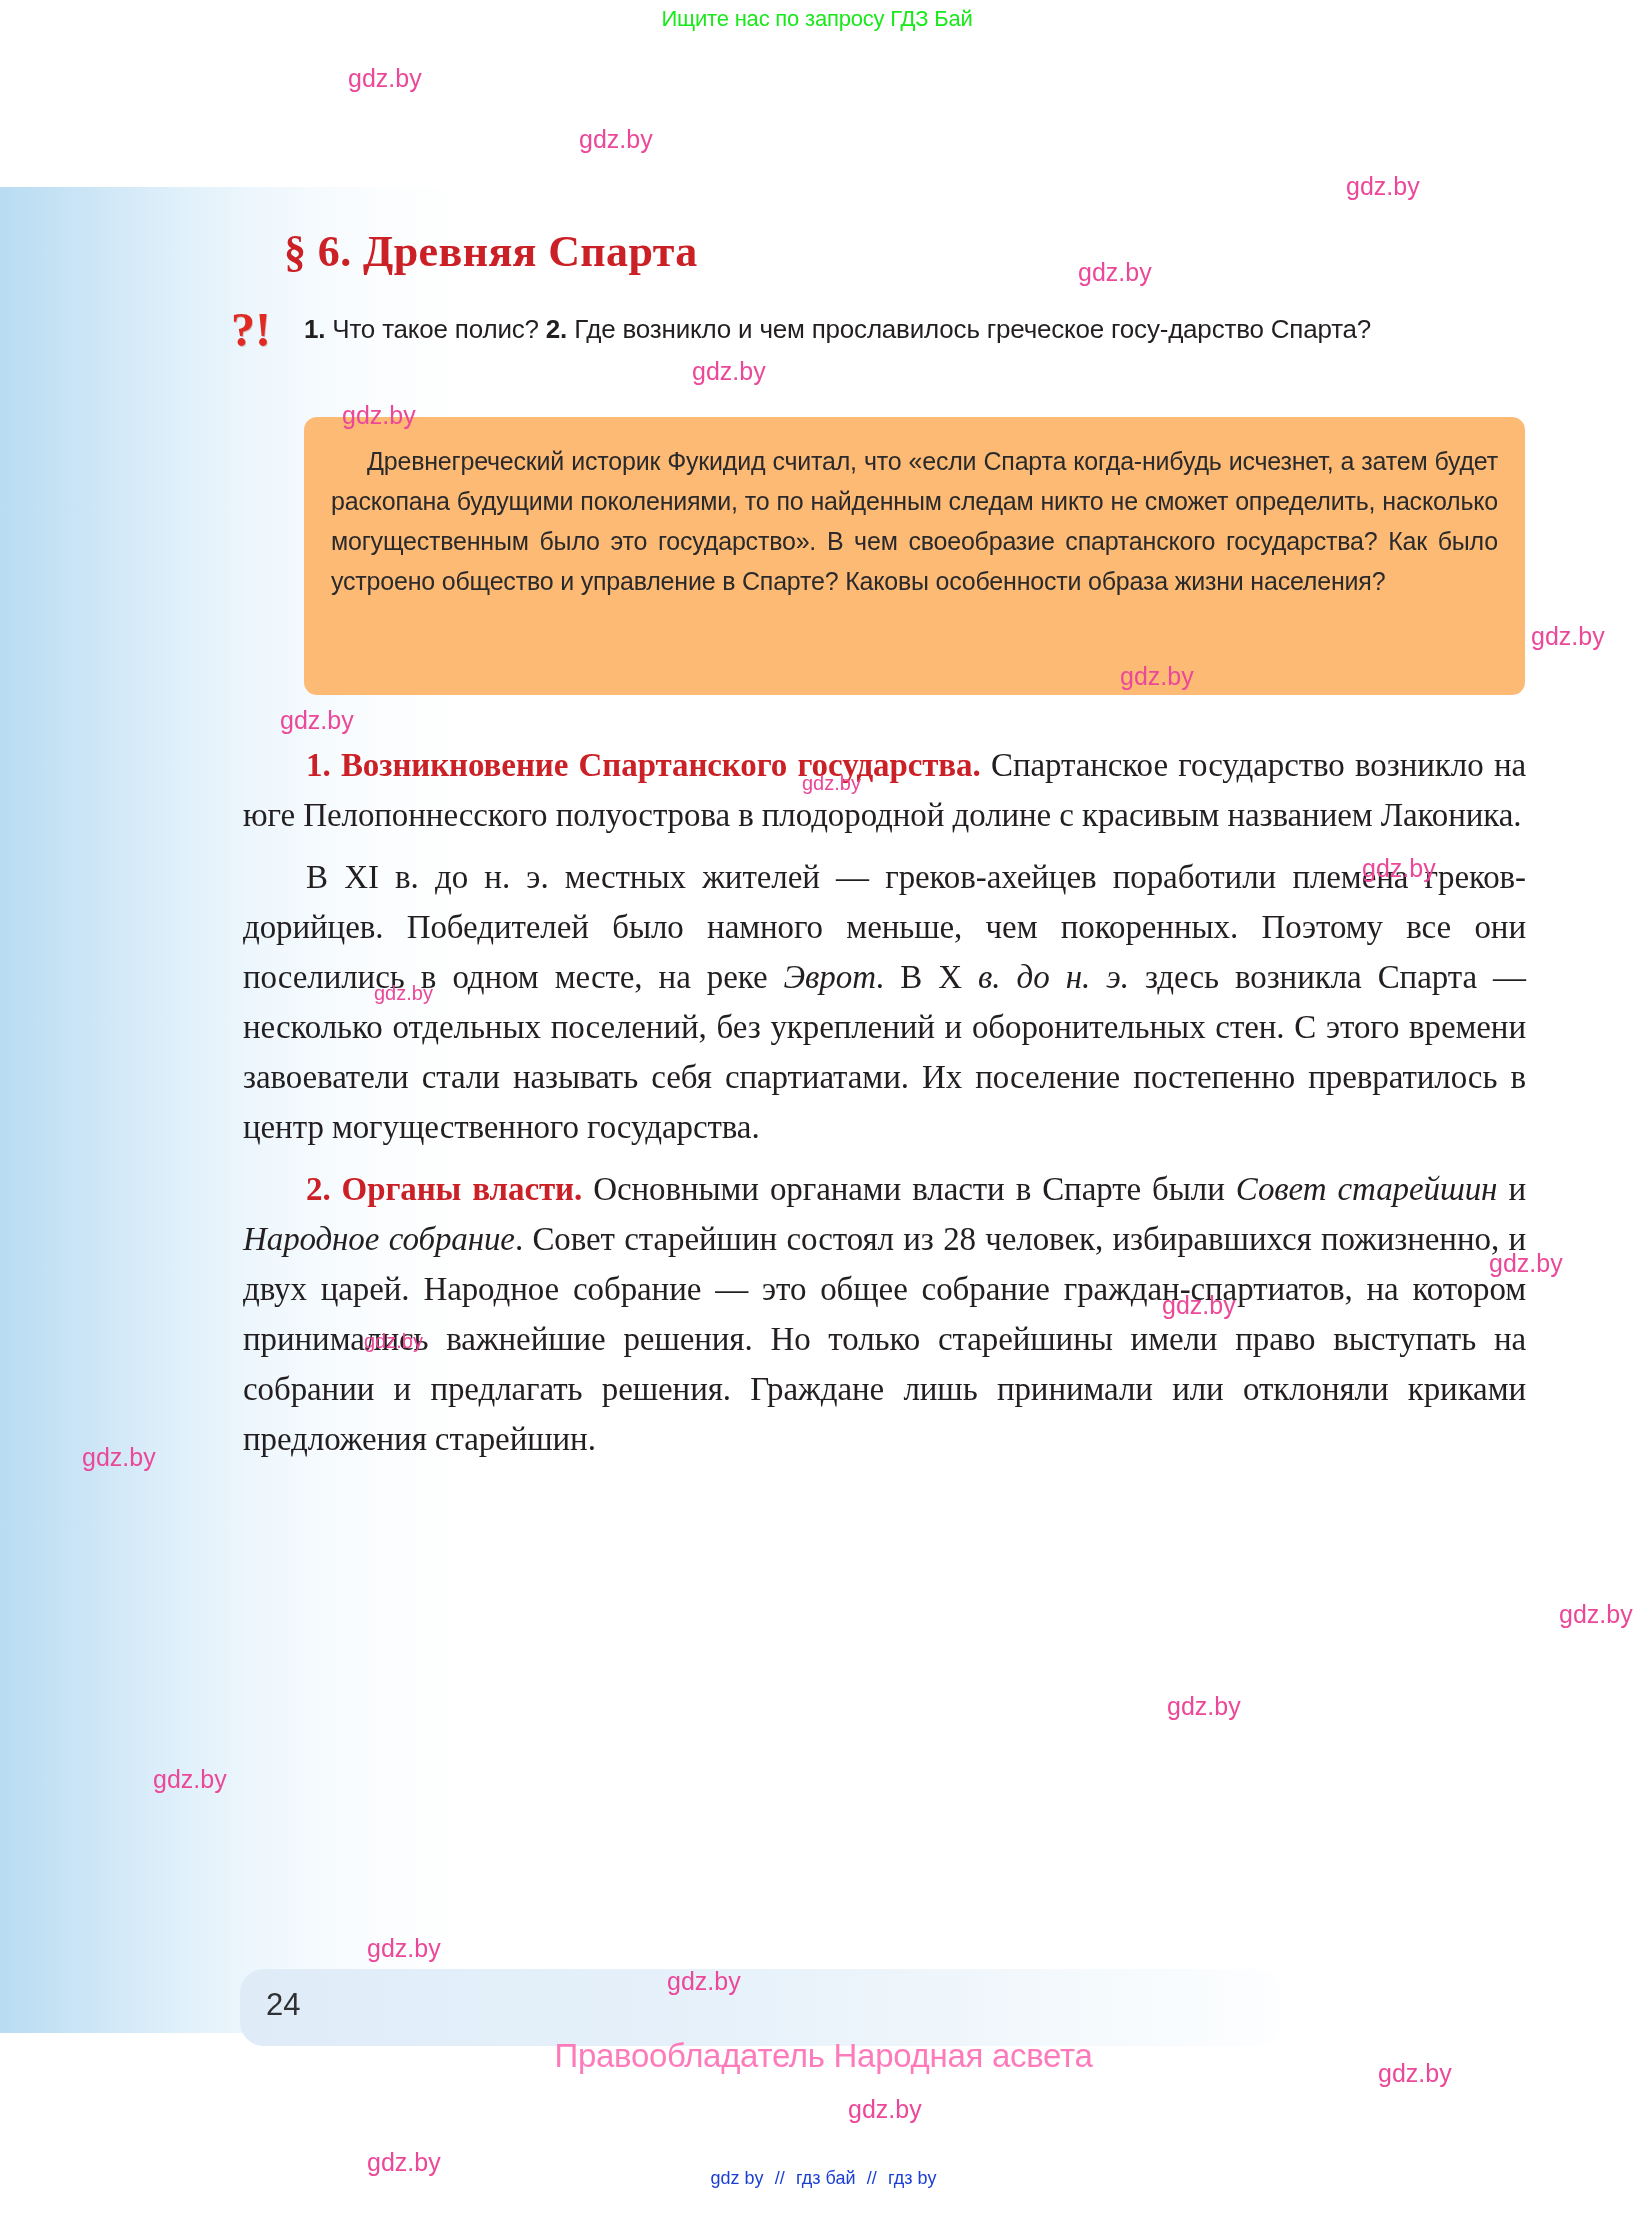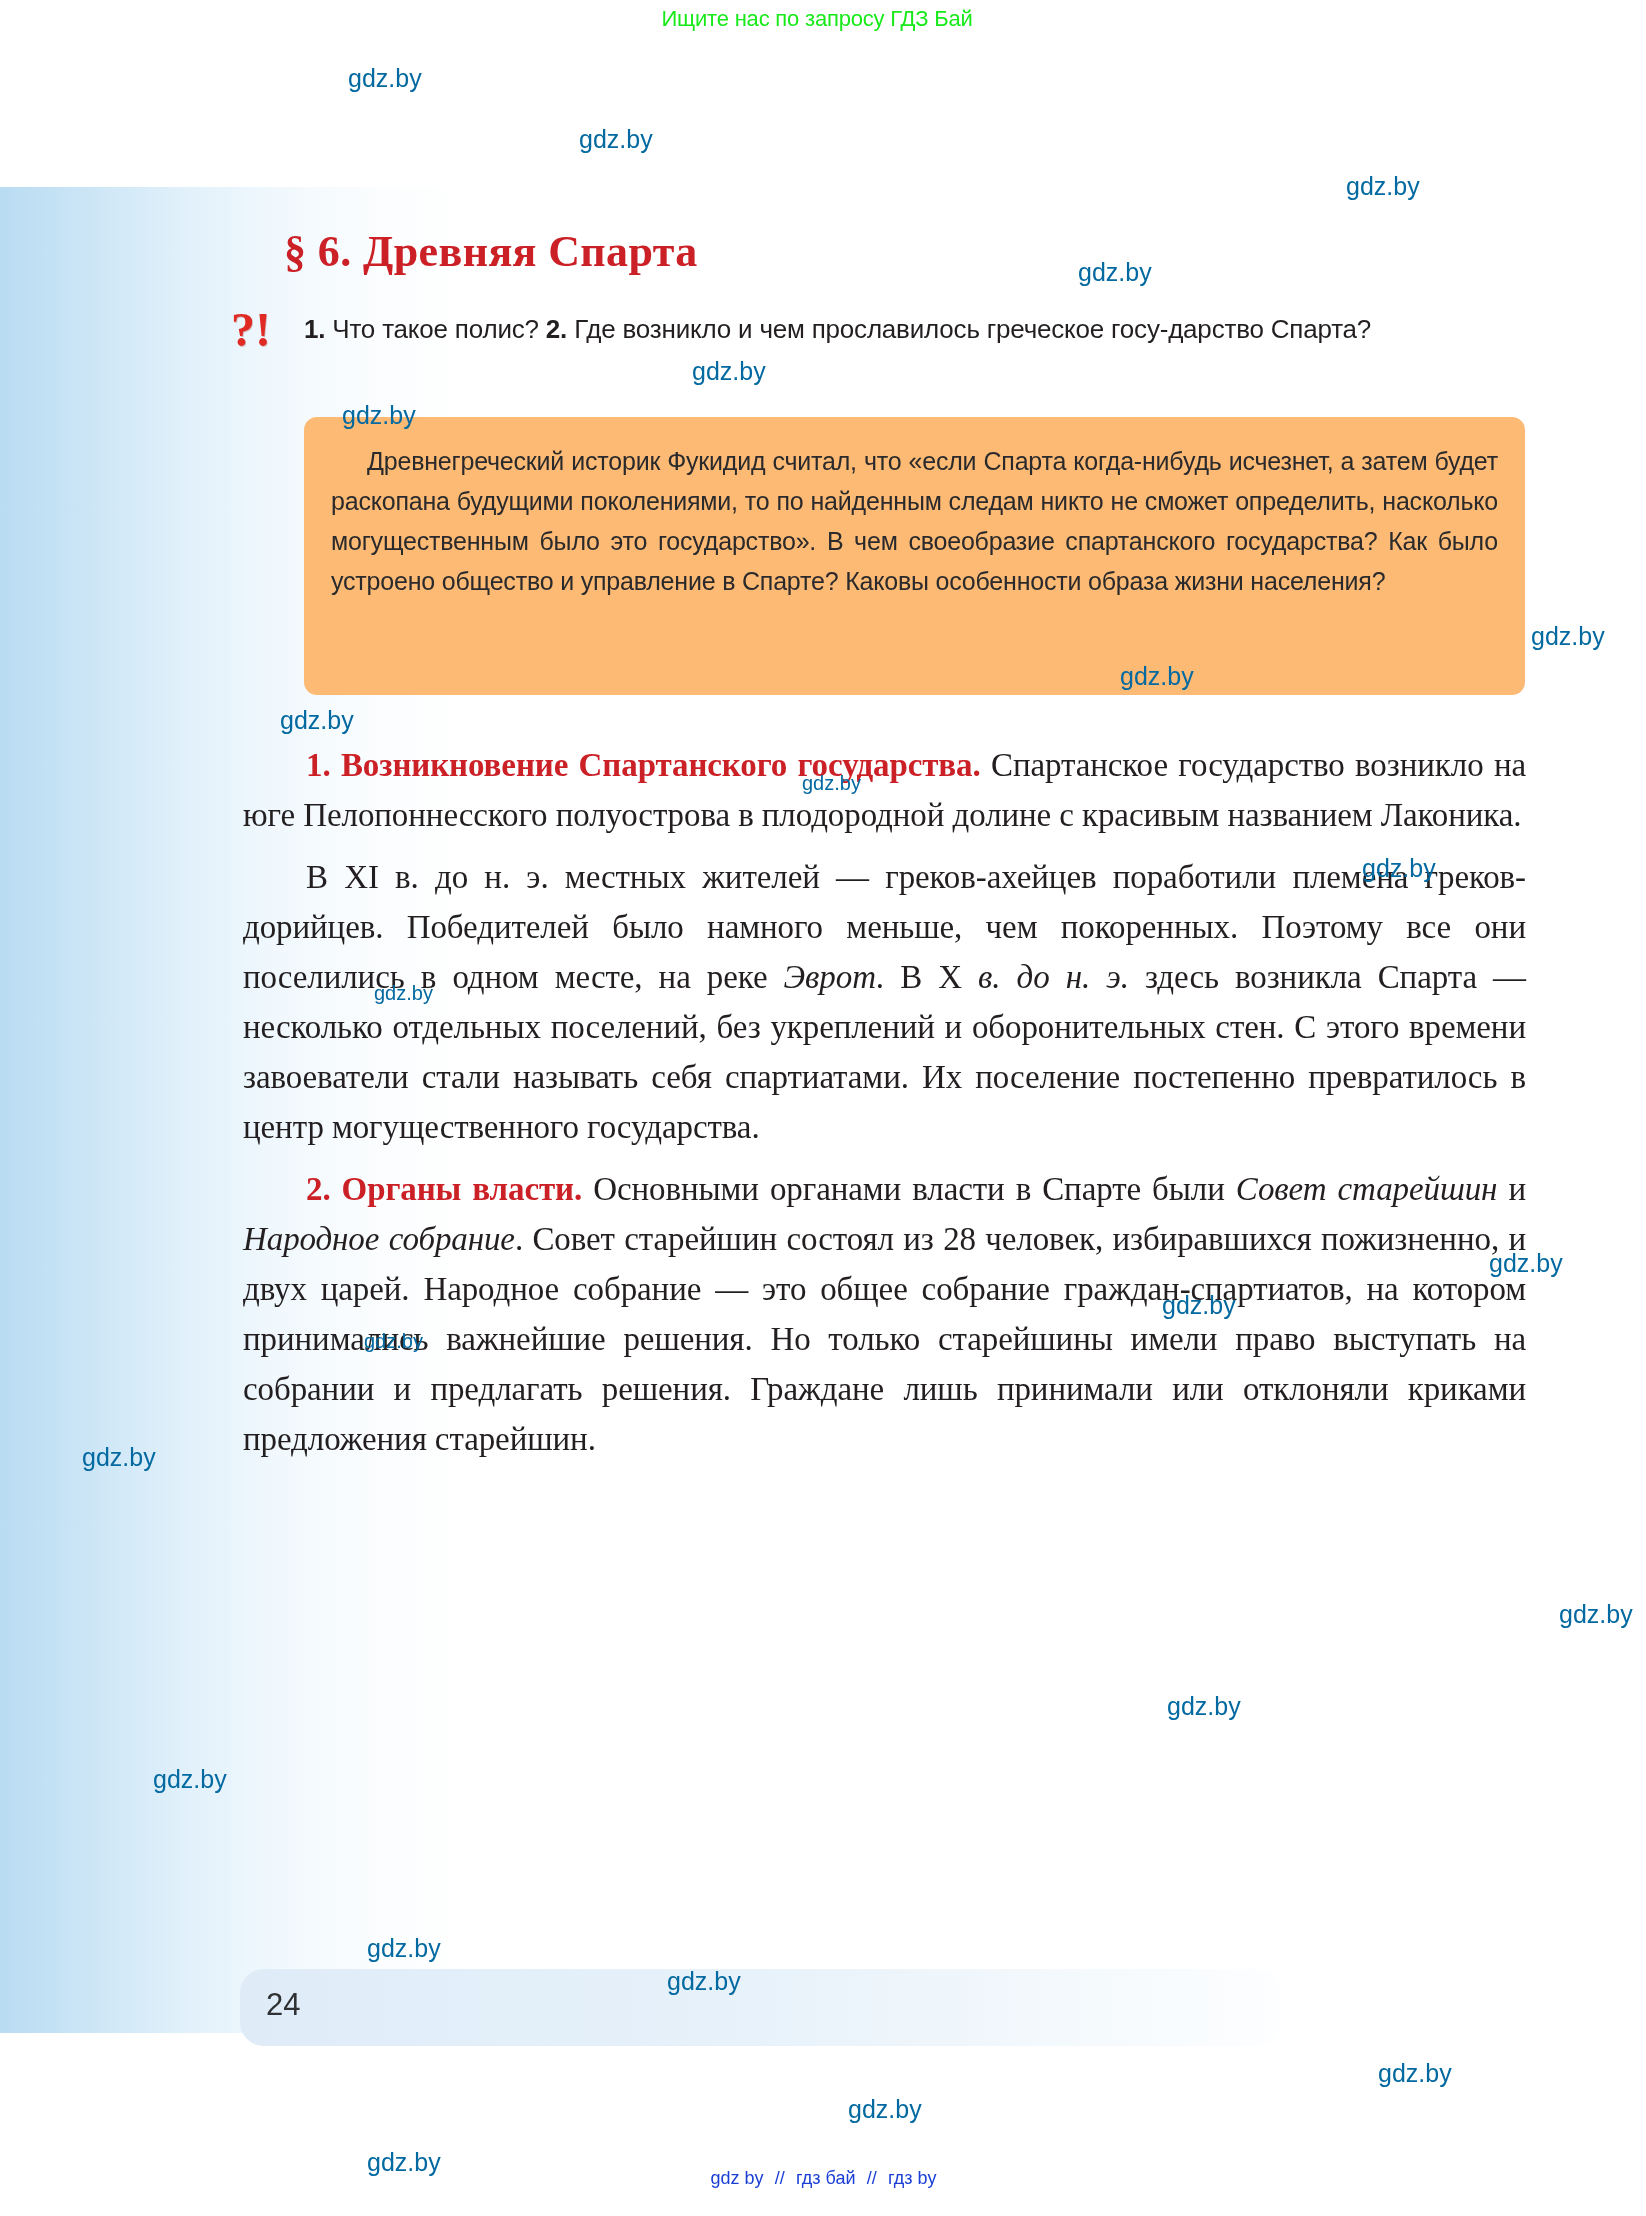--- a/index.html
+++ b/index.html
@@ -204,21 +204,21 @@
     color: #1b3fd4;
     font-family: "Liberation Sans", "DejaVu Sans", sans-serif;
     font-size: 18px;
   }
   .footer-links .sep { padding: 0 8px; }
 
   
   .wm {
     position: absolute;
     font-family: "Liberation Sans", "DejaVu Sans", sans-serif;
-    color: #0369a1;
+    color: #ec4899;
     white-space: nowrap;
     z-index: 5;
     pointer-events: none;
   }
 </style>
 </head>
 <body>
 
 <div class="left-edge"></div>
 
@@ -252,20 +252,21 @@
 
     <p><span>В XI в. до н. э. местных жителей — греков-ахейцев поработили племена греков-дорийцев. Победителей было намного меньше, чем покоренных. Поэтому все они поселились в одном месте, на реке </span><span class="it">Эврот</span><span>. В X </span><span class="it">в. до н. э.</span><span> здесь возникла Спарта — несколько отдельных поселений, без укреплений и оборонительных стен. С этого времени завоеватели стали называть себя спартиатами. Их поселение постепенно превратилось в центр могущественного государства.</span></p>
 
     <p><span class="run-head">2. Органы власти.</span><span> Основными органами власти в Спарте были </span><span class="it">Совет старейшин</span><span> и </span><span class="it">Народное собрание</span><span>. Совет старейшин состоял из 28 человек, избиравшихся пожизненно, и двух царей. Народное собрание — это общее собрание граждан-спартиатов, на котором принимались важнейшие решения. Но только старейшины имели право выступать на собрании и предлагать решения. Граждане лишь принимали или отклоняли криками предложения старейшин.</span></p>
 
 
   </div>
 
   <div class="page-number">24</div>
 
+  <div class="copyright">Правообладатель Народная асвета</div>
 
 </div>
 
 <div class="footer-links">
   <span>gdz by</span>
   <span class="sep">//</span>
   <span>гдз бай</span>
   <span class="sep">//</span>
   <span>гдз by</span>
 </div>

